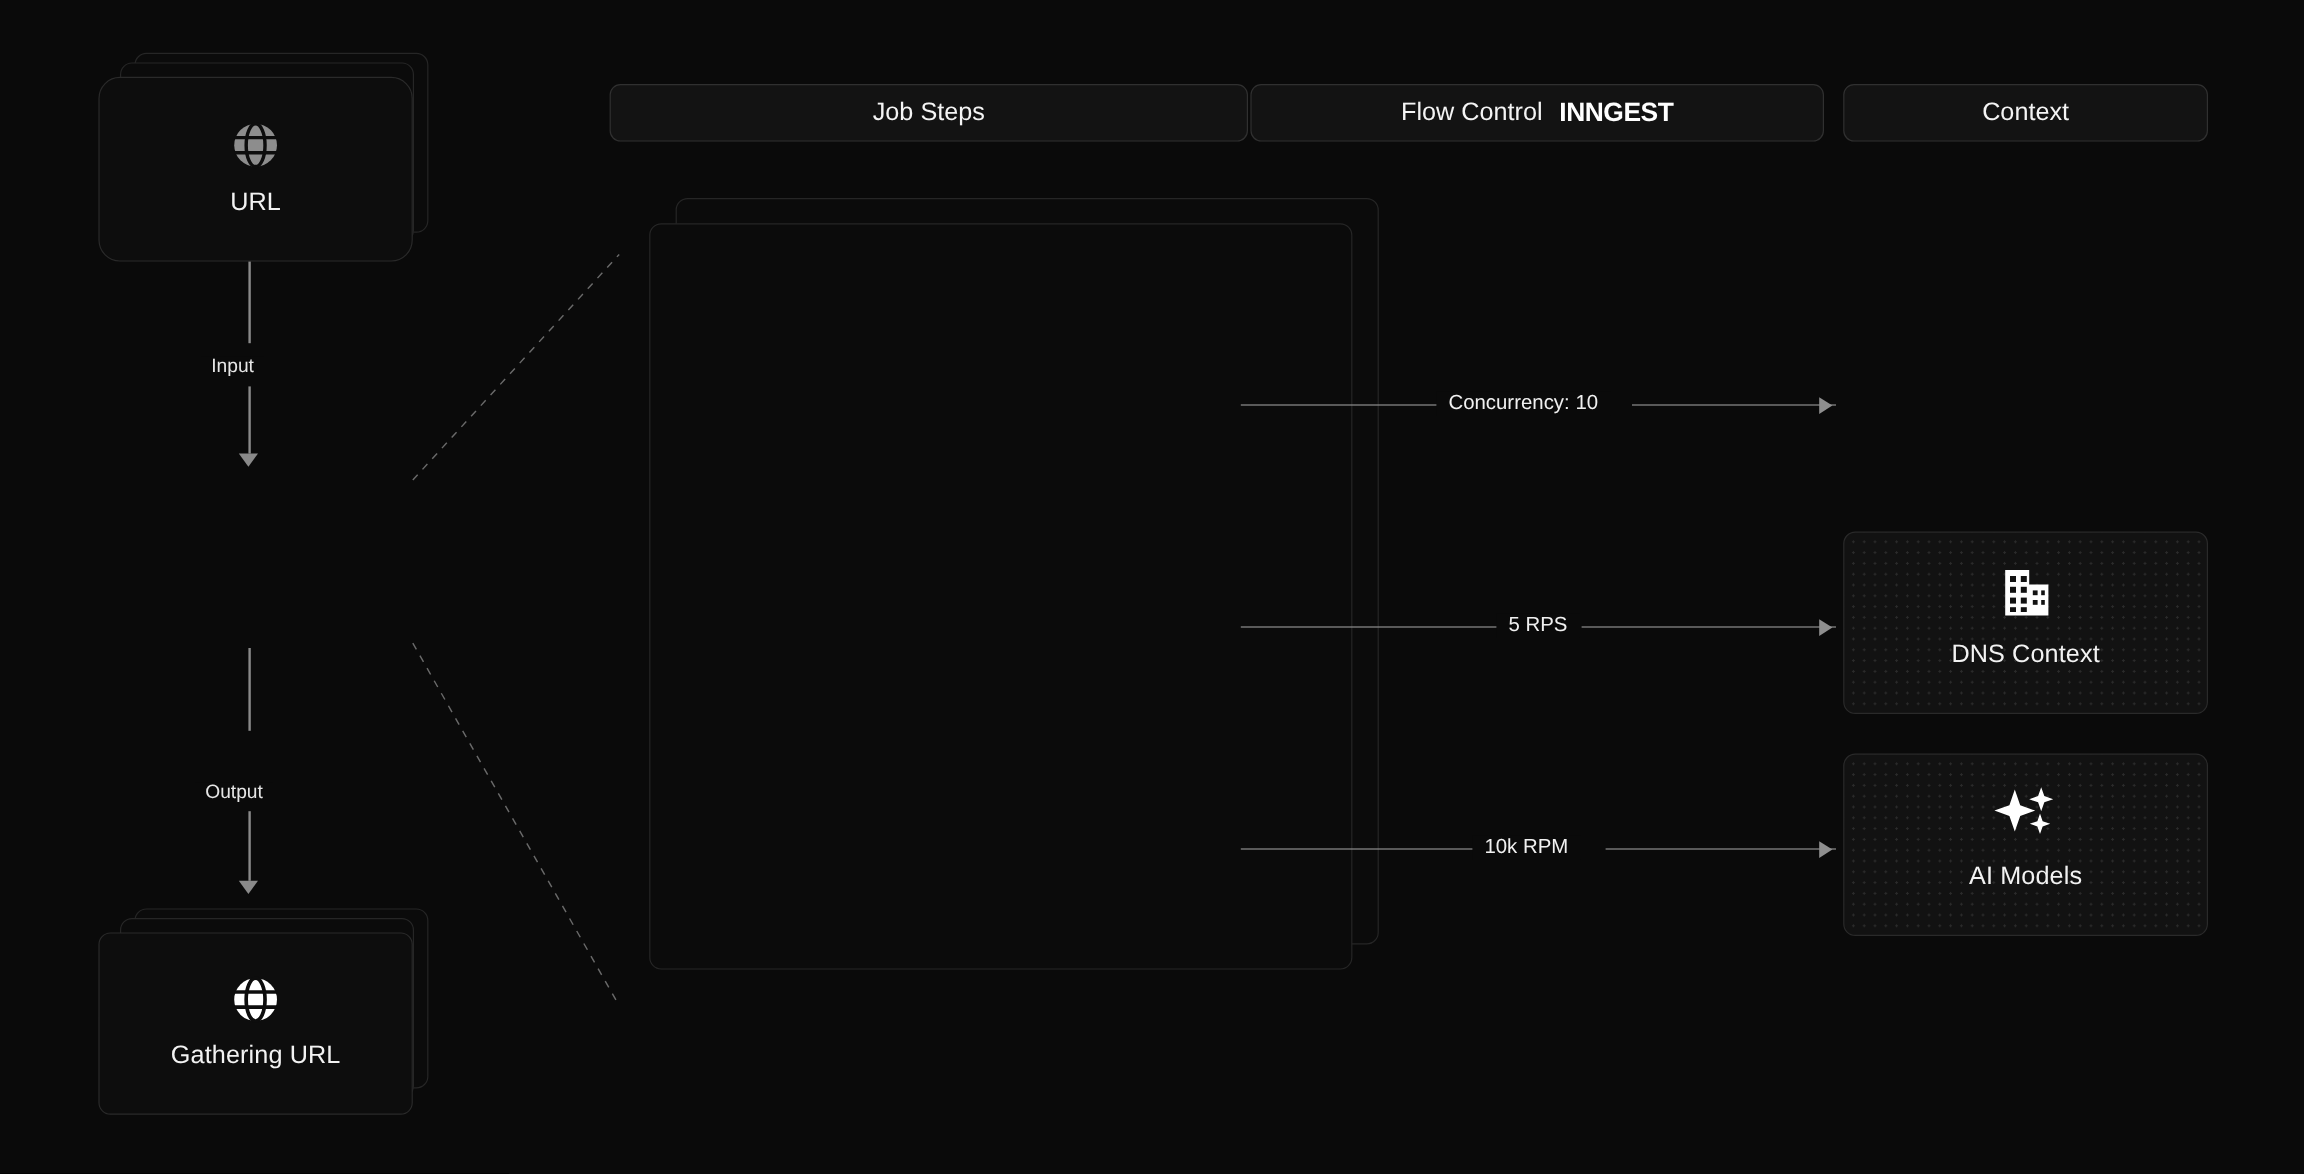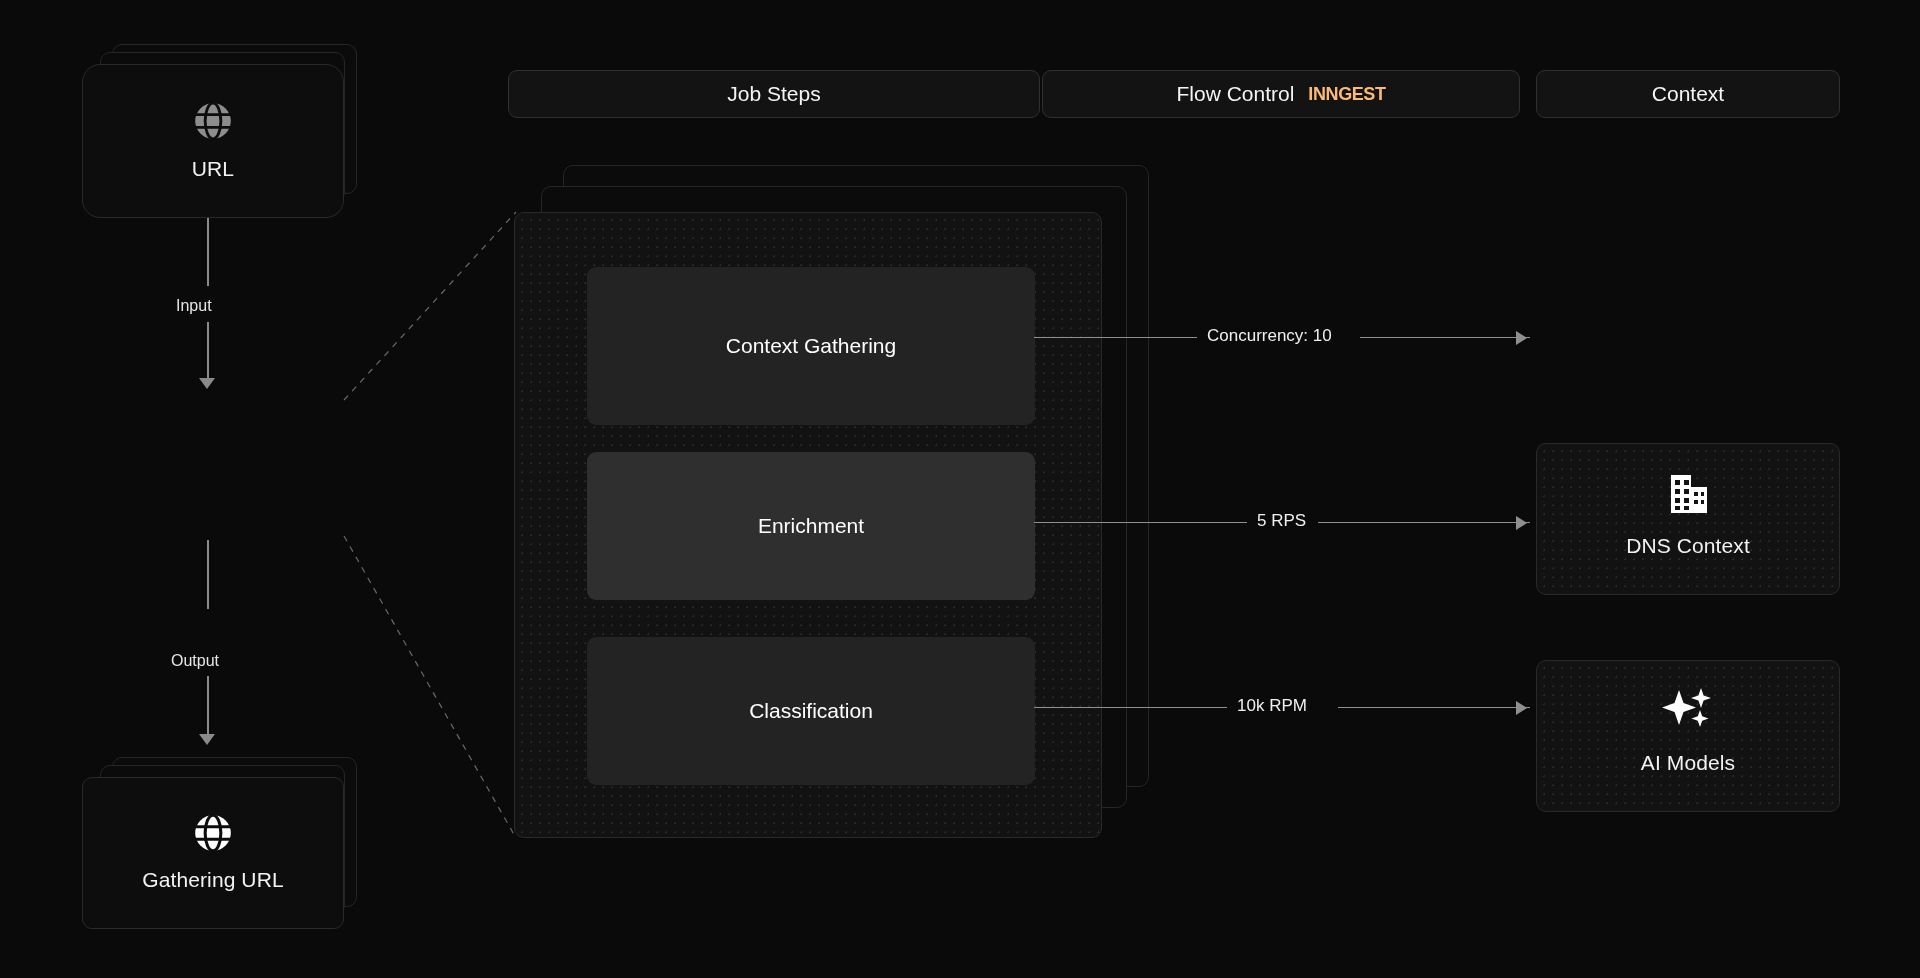--- a/index.html
+++ b/index.html
@@ -54,22 +54,22 @@
     align-items: center;
     justify-content: center;
     gap: 14px;
     color: #f4f4f4;
     font-size: 21px;
   }
   .chip .brand {
     font-family: "Liberation Sans", sans-serif;
     font-weight: 700;
     letter-spacing: -0.4px;
-    font-size: 18px;
-    color: #fdba74;
+    font-size: 22px;
+    color: #ffffff;
   }
 
   
   .stack-back {
     position: absolute;
     border: 1px solid #262626;
     border-radius: 10px;
     background: #0b0b0b;
   }
 
@@ -196,34 +196,20 @@
   </div>
 
   <svg style="position:absolute; left:0; top:0; width:1920px; height:978px; pointer-events:none;">
     <line x1="344" y1="400" x2="516" y2="212" stroke="#6a6a6a" stroke-width="1.2" stroke-dasharray="6 6"></line>
     <line x1="344" y1="536" x2="516" y2="838" stroke="#6a6a6a" stroke-width="1.2" stroke-dasharray="6 6"></line>
   </svg>
 
   <div class="stack-back" style="left:563px; top:165px; width:586px; height:622px;"></div>
   <div class="stack-back" style="left:541px; top:186px; width:586px; height:622px;"></div>
 
-  <div class="card dotted" style="left:514px; top:212px; width:588px; height:626px;">
-
-    <div class="step-box" style="left:72px; top:54px; width:448px; height:158px;">
-      <span>Context Gathering</span>
-    </div>
-
-    <div class="step-box active" style="left:72px; top:239px; width:448px; height:148px;">
-      <span>Enrichment</span>
-    </div>
-
-    <div class="step-box" style="left:72px; top:424px; width:448px; height:148px;">
-      <span>Classification</span>
-    </div>
-  </div>
 
   <div class="hline" style="left:1034px; top:337px; width:168px;"></div>
   <div class="flow-label" style="left:1197px; top:326px;">Concurrency: 10</div>
   <div class="hline" style="left:1360px; top:337px; width:170px;"></div>
   <div class="arrowhead arrow-right" style="left:1516px; top:331px;"></div>
 
   <div class="hline" style="left:1034px; top:522px; width:218px;"></div>
   <div class="flow-label" style="left:1247px; top:511px;">5 RPS</div>
   <div class="hline" style="left:1318px; top:522px; width:212px;"></div>
   <div class="arrowhead arrow-right" style="left:1516px; top:516px;"></div>
@@ -250,21 +236,21 @@
           <rect x="31" y="23" width="4" height="4"></rect>
           <rect x="38" y="23" width="3" height="4"></rect>
           <rect x="31" y="31" width="4" height="4"></rect>
           <rect x="38" y="31" width="3" height="4"></rect>
         </g>
       </svg>
     </div>
     <div class="card-label" style="top:90px;">DNS Context</div>
   </div>
 
-  <div class="card dotted" style="left:1536px; top:628px; width:304px; height:152px;margin-top:32px;">
+  <div class="card dotted" style="left:1536px; top:628px; width:304px; height:152px;">
     <div class="icon-wrap" style="top:25px;">
       <svg width="58" height="50" viewBox="0 0 58 50">
         <path d="M20 4 L24.5 17 L37 21.5 L24.5 26 L20 39 L15.5 26 L3 21.5 L15.5 17 Z" fill="#ffffff"></path>
         <path d="M42 2 L44.6 9.4 L52 12 L44.6 14.6 L42 22 L39.4 14.6 L32 12 L39.4 9.4 Z" fill="#ffffff"></path>
         <path d="M41 24 L43.2 30.3 L49.5 32.5 L43.2 34.7 L41 41 L38.8 34.7 L32.5 32.5 L38.8 30.3 Z" fill="#ffffff"></path>
       </svg>
     </div>
     <div class="card-label" style="top:90px;">AI Models</div>
   </div>
 

